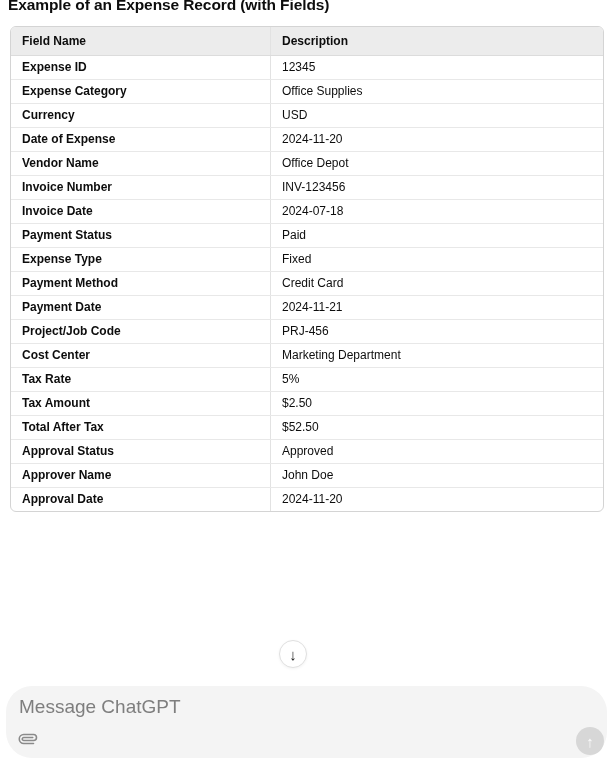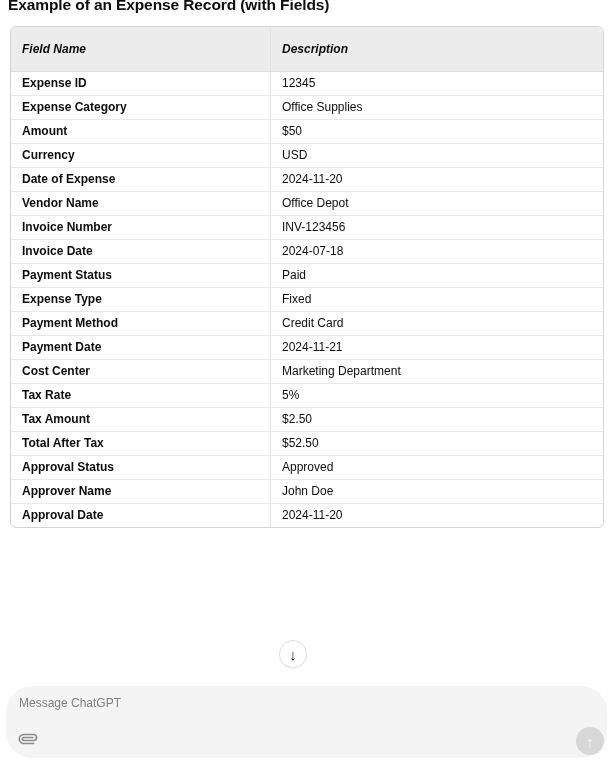--- a/index.html
+++ b/index.html
@@ -38,21 +38,21 @@
     font-size: 12px;
     table-layout: fixed;
   }
   table.expense-table th, table.expense-table td {
     text-align: left;
     vertical-align: middle;
     padding: 0 8px 0 11px;
     overflow: hidden;
     white-space: nowrap;
   }
-  table.expense-table thead tr { height: 44px; font-style: italic; }
+  table.expense-table thead tr { height: 28px; }
   table.expense-table thead th {
     background: #ececec;
     font-weight: 600;
     border-bottom: 1px solid #dcdcdc;
   }
   table.expense-table th:first-child,
   table.expense-table td:first-child {
     width: 240px;
     border-right: 1px solid #e2e2e2;
   }
@@ -91,21 +91,21 @@
   }
   .composer textarea {
     position: absolute;
     left: 13px; top: 10px;
     width: 540px; height: 28px;
     background: transparent;
     border: none;
     outline: none;
     resize: none;
     font-family: "Liberation Sans", sans-serif;
-    font-size: 12px;
+    font-size: 19px;
     color: #0d0d0d;
     padding: 0;
   }
   .composer textarea::placeholder { color: #7e7e7e; opacity: 1; }
   .attach-btn {
     position: absolute;
     left: 7px; bottom: 5px;
     width: 30px; height: 28px;
     display: flex; align-items: center; justify-content: center;
     background: transparent; border: none;
@@ -142,24 +142,20 @@
     <tbody>
         <tr>
           <td class="field-cell">Expense ID</td>
           <td class="desc-cell">12345</td>
         </tr>
         <tr>
           <td class="field-cell">Expense Category</td>
           <td class="desc-cell">Office Supplies</td>
         </tr>
         <tr>
-          <td class="field-cell">Amount</td>
-          <td class="desc-cell">$50</td>
-        </tr>
-        <tr>
           <td class="field-cell">Currency</td>
           <td class="desc-cell">USD</td>
         </tr>
         <tr>
           <td class="field-cell">Date of Expense</td>
           <td class="desc-cell">2024-11-20</td>
         </tr>
         <tr>
           <td class="field-cell">Vendor Name</td>
           <td class="desc-cell">Office Depot</td>
@@ -180,20 +176,24 @@
           <td class="field-cell">Expense Type</td>
           <td class="desc-cell">Fixed</td>
         </tr>
         <tr>
           <td class="field-cell">Payment Method</td>
           <td class="desc-cell">Credit Card</td>
         </tr>
         <tr>
           <td class="field-cell">Payment Date</td>
           <td class="desc-cell">2024-11-21</td>
+        </tr>
+        <tr>
+          <td class="field-cell">Project/Job Code</td>
+          <td class="desc-cell">PRJ-456</td>
         </tr>
         <tr>
           <td class="field-cell">Cost Center</td>
           <td class="desc-cell">Marketing Department</td>
         </tr>
         <tr>
           <td class="field-cell">Tax Rate</td>
           <td class="desc-cell">5%</td>
         </tr>
         <tr>

